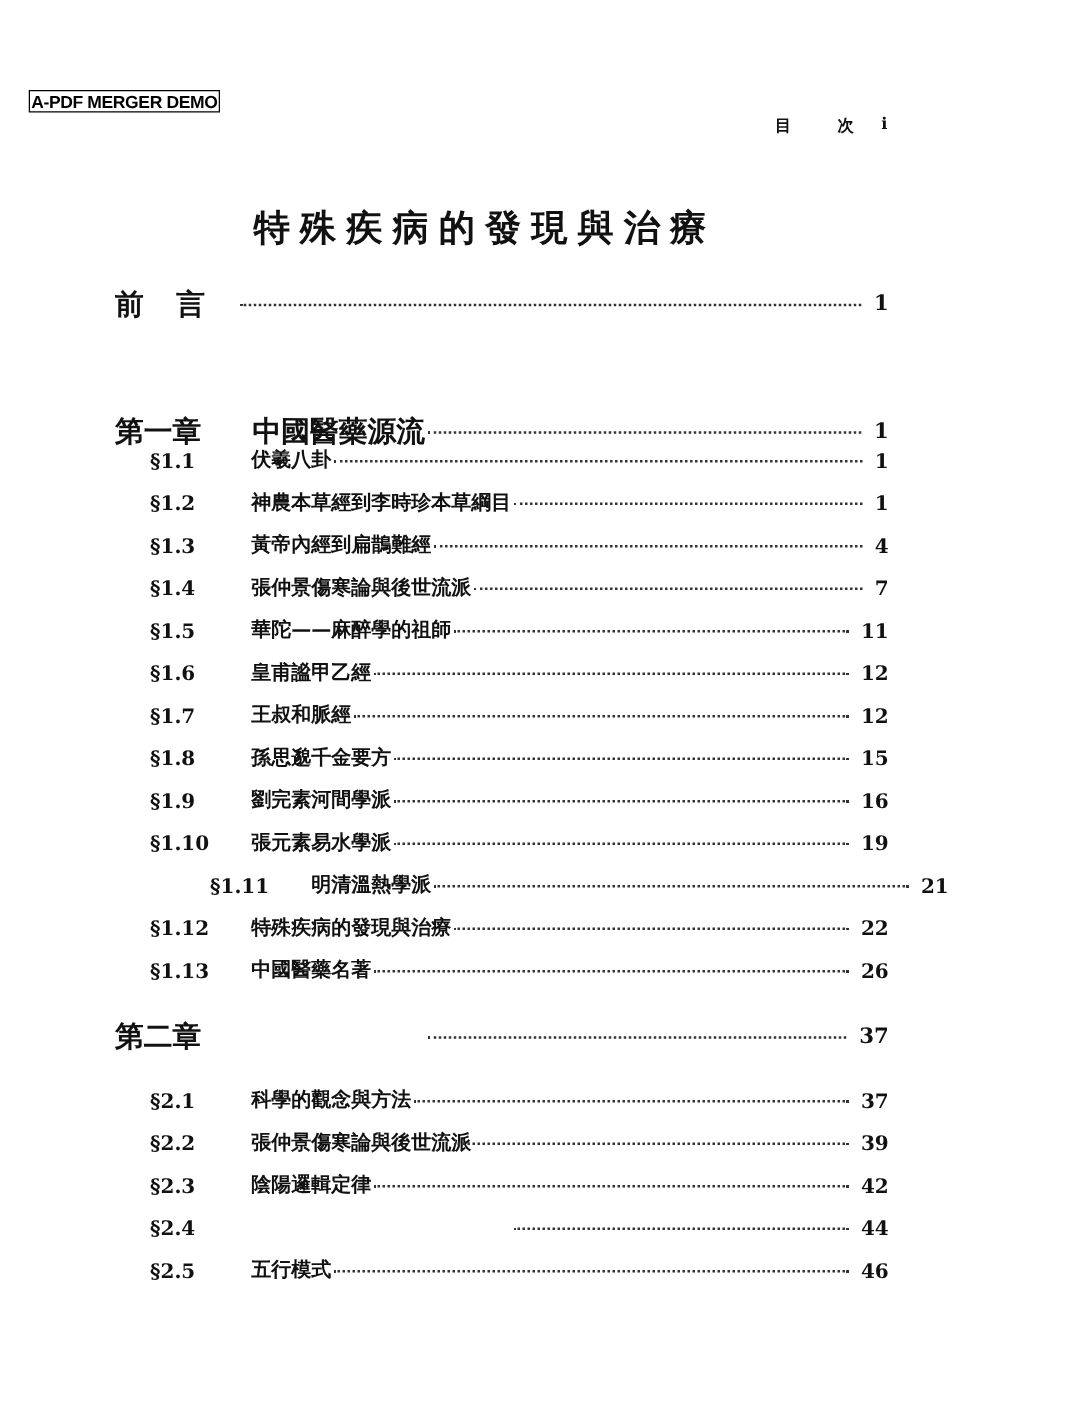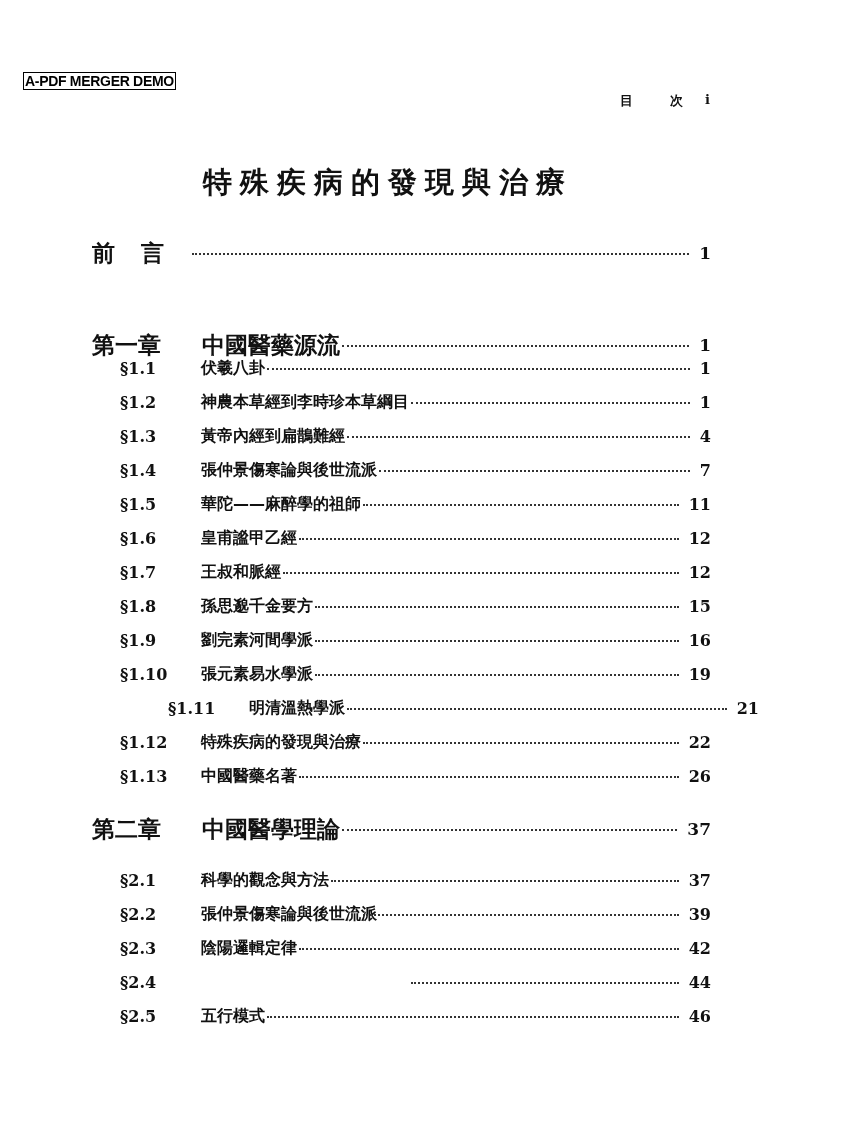--- a/index.html
+++ b/index.html
@@ -53,21 +53,21 @@
 
 <div class="running-head">
   <span class="rh-1">目</span>
   <span class="rh-2">次</span>
   <span class="rh-3">i</span>
 </div>
 
 <div class="title"><span>特殊疾病的發現與治療</span></div>
 
 <div id="toc">
-    <div class="row preface" style="top: 239px; text-decoration: underline;">
+    <div class="row preface" style="top: 229px; text-decoration: underline;">
       <span class="lab">前言</span>
       <span class="dots" style="left: 192px; width: 497px;"></span>
       <span class="pg">1</span>
     </div>
     <div class="row chapter" style="top: 303px; margin-top: 28px;">
       <span class="num">第一章</span>
       <span class="lab">中國醫藥源流</span>
       <span class="dots" style="left: 342px; width: 347px;"></span>
       <span class="pg">1</span>
     </div>
@@ -144,21 +144,20 @@
       <span class="pg">22</span>
     </div>
     <div class="row section" style="top: 762px;">
       <span class="num">§1.13</span>
       <span class="lab">中國醫藥名著</span>
       <span class="dots" style="left: 299px; width: 380px;"></span>
       <span class="pg">26</span>
     </div>
     <div class="row chapter" style="top: 815px;">
       <span class="num">第二章</span>
-      <span class="lab">中國醫學理論</span>
       <span class="dots" style="left: 342px; width: 335px;"></span>
       <span class="pg">37</span>
     </div>
     <div class="row section" style="top: 866px;">
       <span class="num">§2.1</span>
       <span class="lab">科學的觀念與方法</span>
       <span class="dots" style="left: 331px; width: 348px;"></span>
       <span class="pg">37</span>
     </div>
     <div class="row section" style="top: 900px;">

